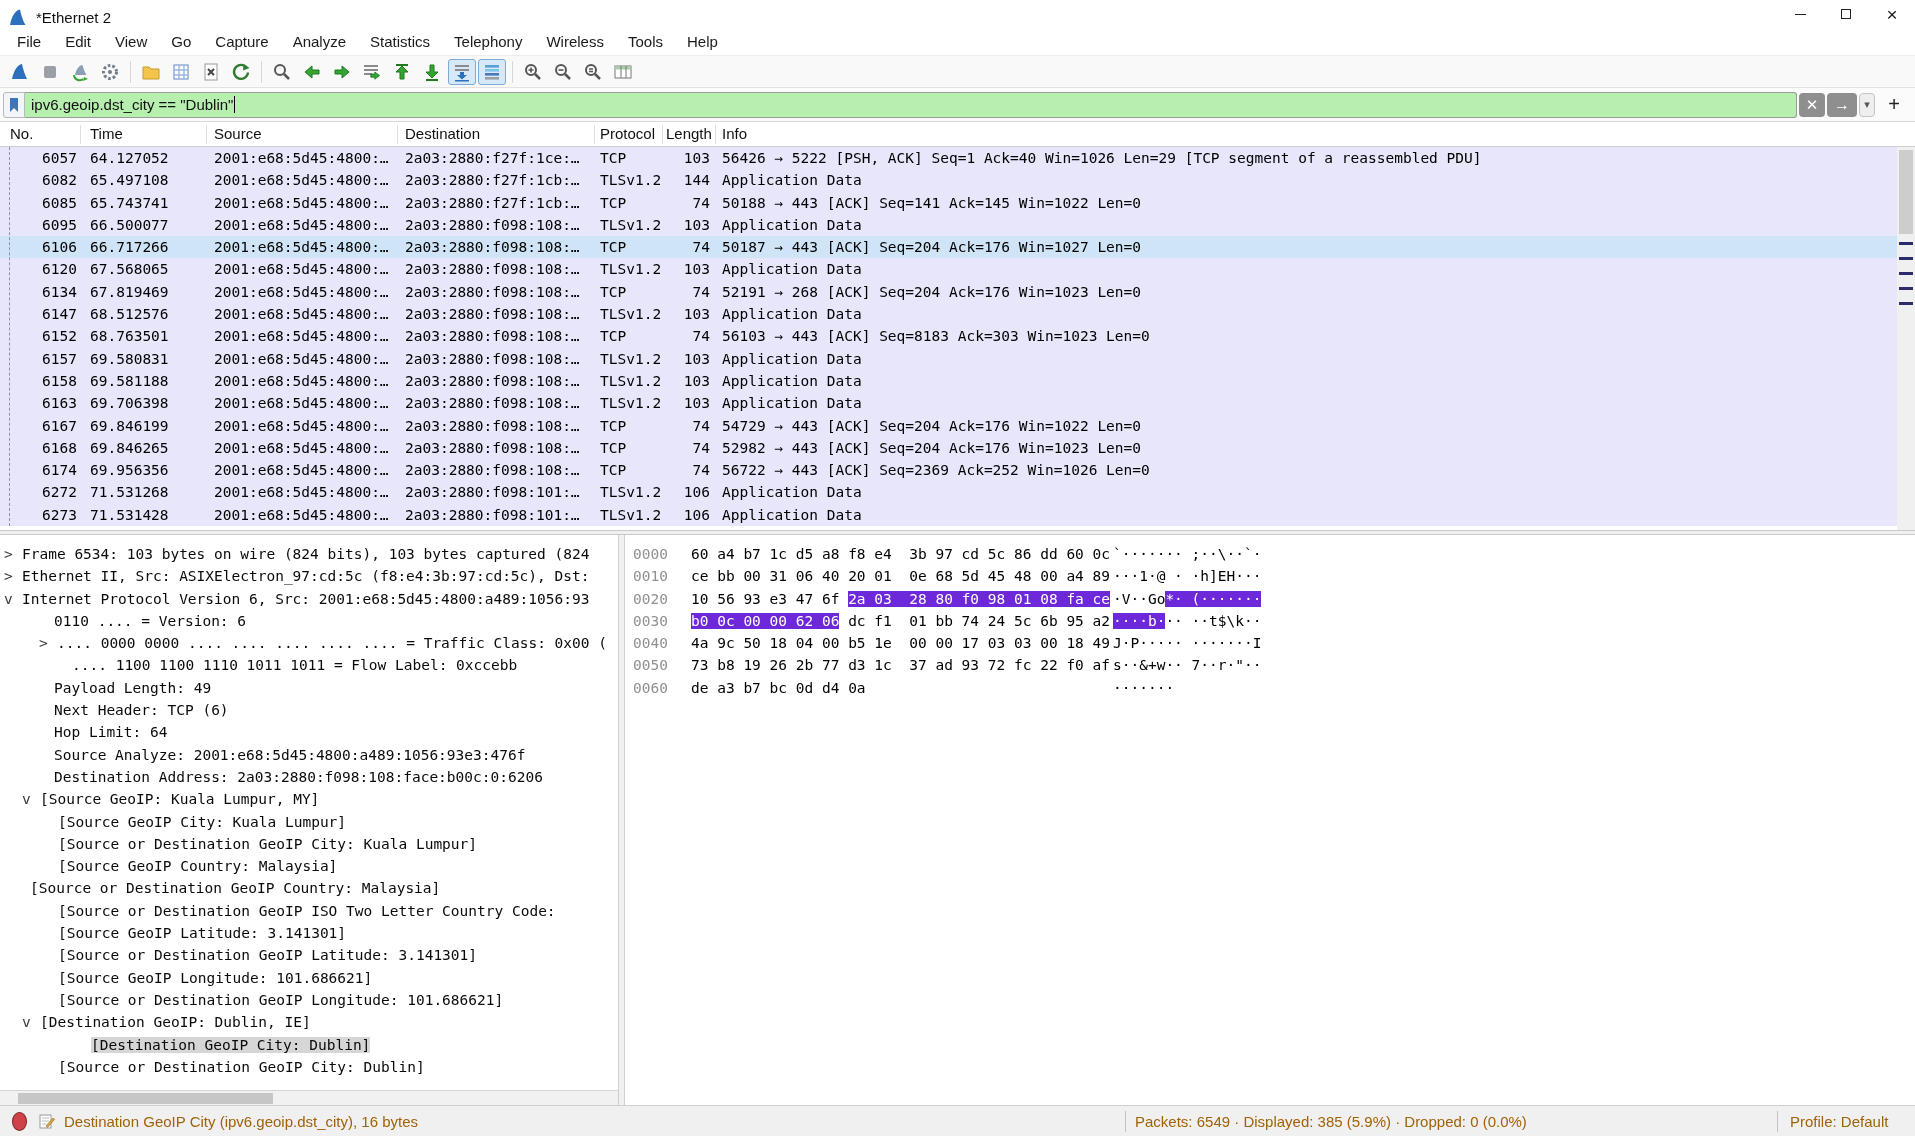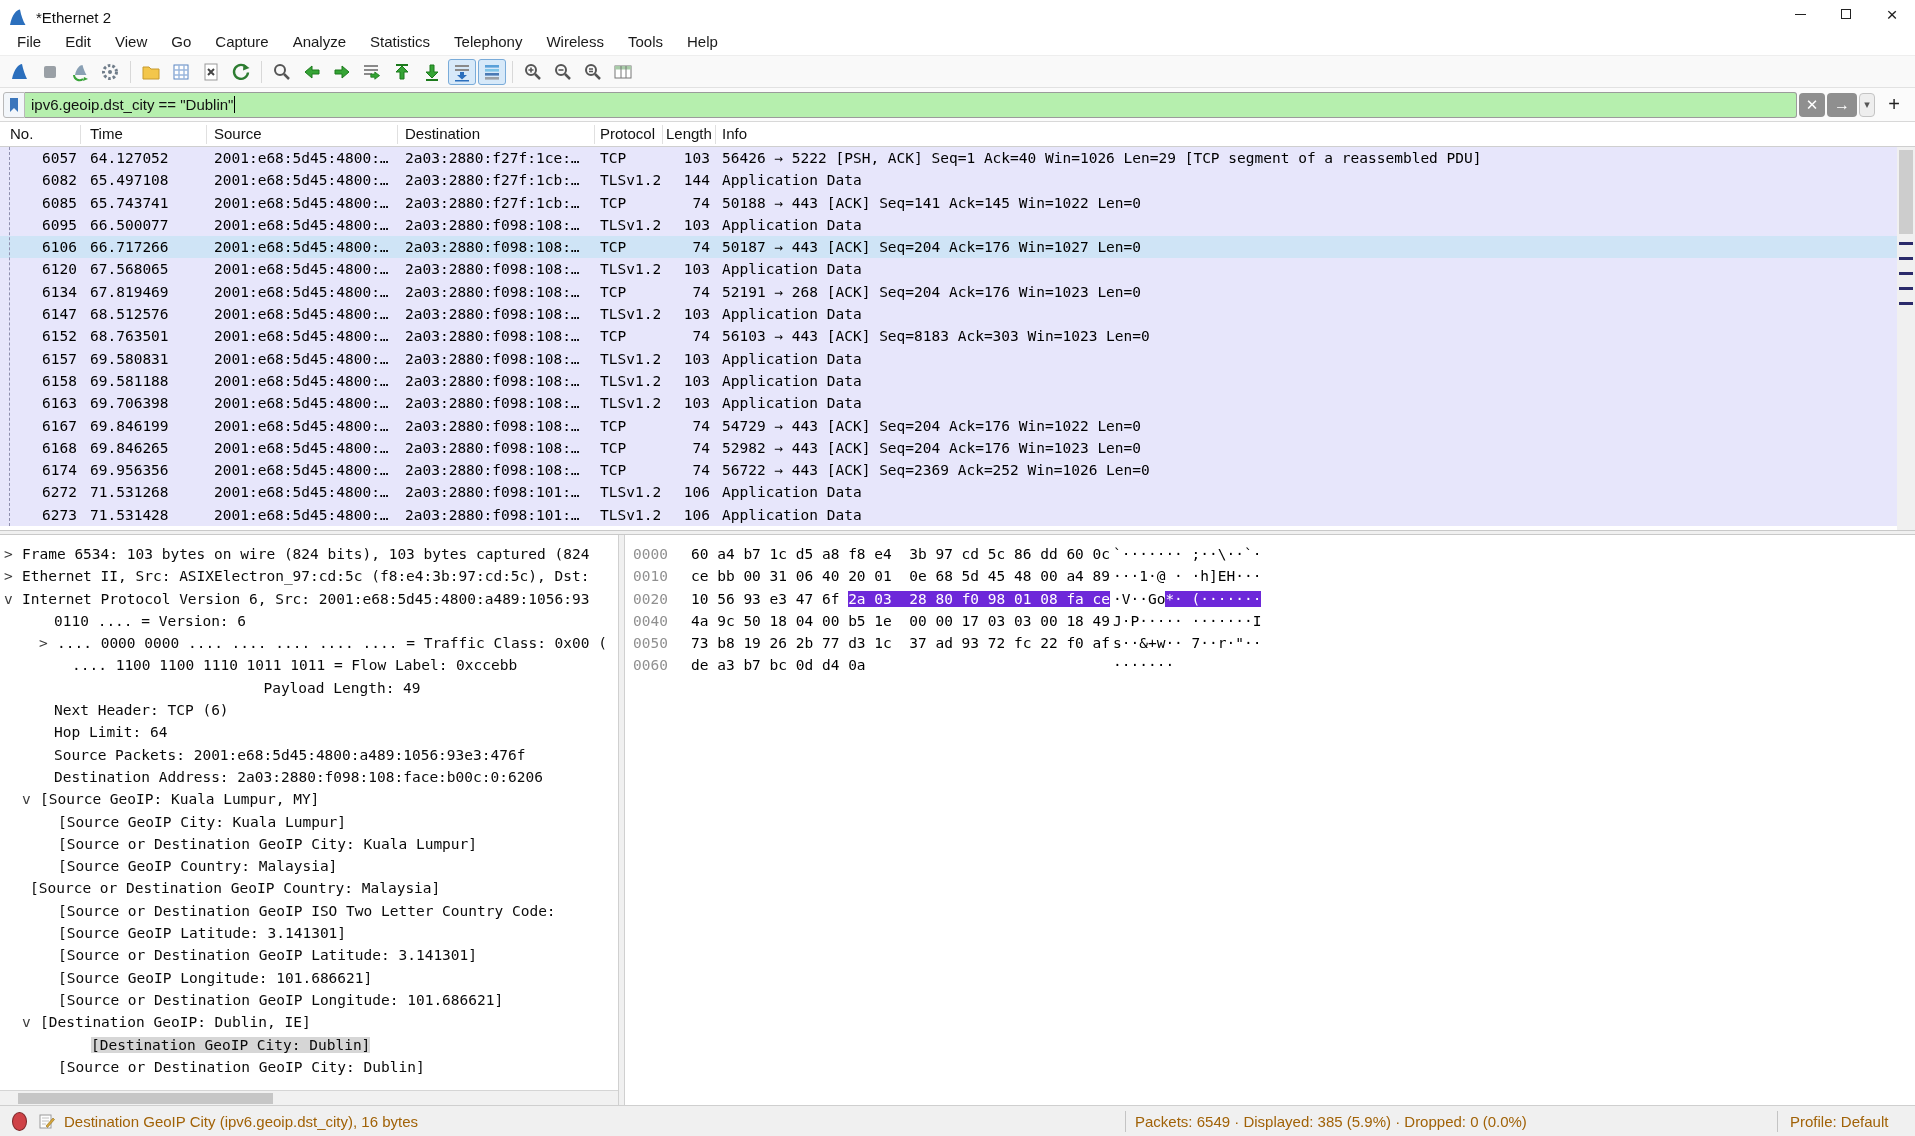--- a/index.html
+++ b/index.html
@@ -495,35 +495,35 @@
     <span class="txt" style="padding-left: 54px;">0110 .... = Version: 6</span>
   </div>
     <div class="dline" style="padding-left: 0px;">
     <span class="arr" style="left: 39px;">&gt;</span>
     <span class="txt" style="padding-left: 57px;">.... 0000 0000 .... .... .... .... .... = Traffic Class: 0x00 (</span>
   </div>
     <div class="dline" style="padding-left: 18px;">
     
     <span class="txt" style="padding-left: 54px;">.... 1100 1100 1110 1011 1011 = Flow Label: 0xccebb</span>
   </div>
-    <div class="dline" style="padding-left: 12px; text-align: center;">
+    <div class="dline" style="padding-left: 0px;">
     
     <span class="txt" style="padding-left: 54px;">Payload Length: 49</span>
   </div>
     <div class="dline" style="padding-left: 0px;">
     
     <span class="txt" style="padding-left: 54px;">Next Header: TCP (6)</span>
   </div>
     <div class="dline" style="padding-left: 0px;">
     
     <span class="txt" style="padding-left: 54px;">Hop Limit: 64</span>
   </div>
     <div class="dline" style="padding-left: 0px;">
     
-    <span class="txt" style="padding-left: 54px;">Source Packets: 2001:e68:5d45:4800:a489:1056:93e3:476f</span>
+    <span class="txt" style="padding-left: 54px;">Source Analyze: 2001:e68:5d45:4800:a489:1056:93e3:476f</span>
   </div>
     <div class="dline" style="padding-left: 0px;">
     
     <span class="txt" style="padding-left: 54px;">Destination Address: 2a03:2880:f098:108:face:b00c:0:6206</span>
   </div>
     <div class="dline" style="padding-left: 0px;">
     <span class="arr" style="left: 22px;">v</span>
     <span class="txt" style="padding-left: 40px;">[Source GeoIP: Kuala Lumpur, MY]</span>
   </div>
     <div class="dline" style="padding-left: 0px;">
@@ -578,20 +578,21 @@
 
 <div id="detail-hscroll">
   <div id="detail-hthumb"></div>
 </div>
 <div id="splitter-v"></div>
 
 <div id="hex-pane" class="mono">
     <div class="hrow"><span class="h-off">0000</span><span class="h-bytes"><span class="b-pre">60 a4 b7 1c d5 a8 f8 e4  3b 97 cd 5c 86 dd 60 0c</span><span class="b-sel hl"></span><span class="b-post"></span></span><span class="h-asc"><span class="a-pre">`······· ;··\··`·</span><span class="a-sel hl"></span><span class="a-post"></span></span></div>
     <div class="hrow"><span class="h-off">0010</span><span class="h-bytes"><span class="b-pre">ce bb 00 31 06 40 20 01  0e 68 5d 45 48 00 a4 89</span><span class="b-sel hl"></span><span class="b-post"></span></span><span class="h-asc"><span class="a-pre">···1·@ · ·h]EH···</span><span class="a-sel hl"></span><span class="a-post"></span></span></div>
     <div class="hrow"><span class="h-off">0020</span><span class="h-bytes"><span class="b-pre">10 56 93 e3 47 6f </span><span class="b-sel hl">2a 03  28 80 f0 98 01 08 fa ce</span><span class="b-post"></span></span><span class="h-asc"><span class="a-pre">·V··Go</span><span class="a-sel hl">*· (·······</span><span class="a-post"></span></span></div>
+    <div class="hrow"><span class="h-off">0030</span><span class="h-bytes"><span class="b-pre"></span><span class="b-sel hl">b0 0c 00 00 62 06</span><span class="b-post"> dc f1  01 bb 74 24 5c 6b 95 a2</span></span><span class="h-asc"><span class="a-pre"></span><span class="a-sel hl">····b·</span><span class="a-post">·· ··t$\k··</span></span></div>
     <div class="hrow"><span class="h-off">0040</span><span class="h-bytes"><span class="b-pre">4a 9c 50 18 04 00 b5 1e  00 00 17 03 03 00 18 49</span><span class="b-sel hl"></span><span class="b-post"></span></span><span class="h-asc"><span class="a-pre">J·P····· ·······I</span><span class="a-sel hl"></span><span class="a-post"></span></span></div>
     <div class="hrow"><span class="h-off">0050</span><span class="h-bytes"><span class="b-pre">73 b8 19 26 2b 77 d3 1c  37 ad 93 72 fc 22 f0 af</span><span class="b-sel hl"></span><span class="b-post"></span></span><span class="h-asc"><span class="a-pre">s··&amp;+w·· 7··r·"··</span><span class="a-sel hl"></span><span class="a-post"></span></span></div>
     <div class="hrow"><span class="h-off">0060</span><span class="h-bytes"><span class="b-pre">de a3 b7 bc 0d d4 0a</span><span class="b-sel hl"></span><span class="b-post"></span></span><span class="h-asc"><span class="a-pre">·······</span><span class="a-sel hl"></span><span class="a-post"></span></span></div>
   </div>
 
 <div id="statusbar">
   <div id="expert-dot"></div>
   <svg id="comment-icon" width="17" height="17" viewBox="0 0 17 17">
       <rect x="2" y="2" width="11" height="13" fill="#fdfdfd" stroke="#9a9a9a"></rect>
       <path d="M4 5 h7 M4 8 h7 M4 11 h4" stroke="#c0c0c0"></path>

